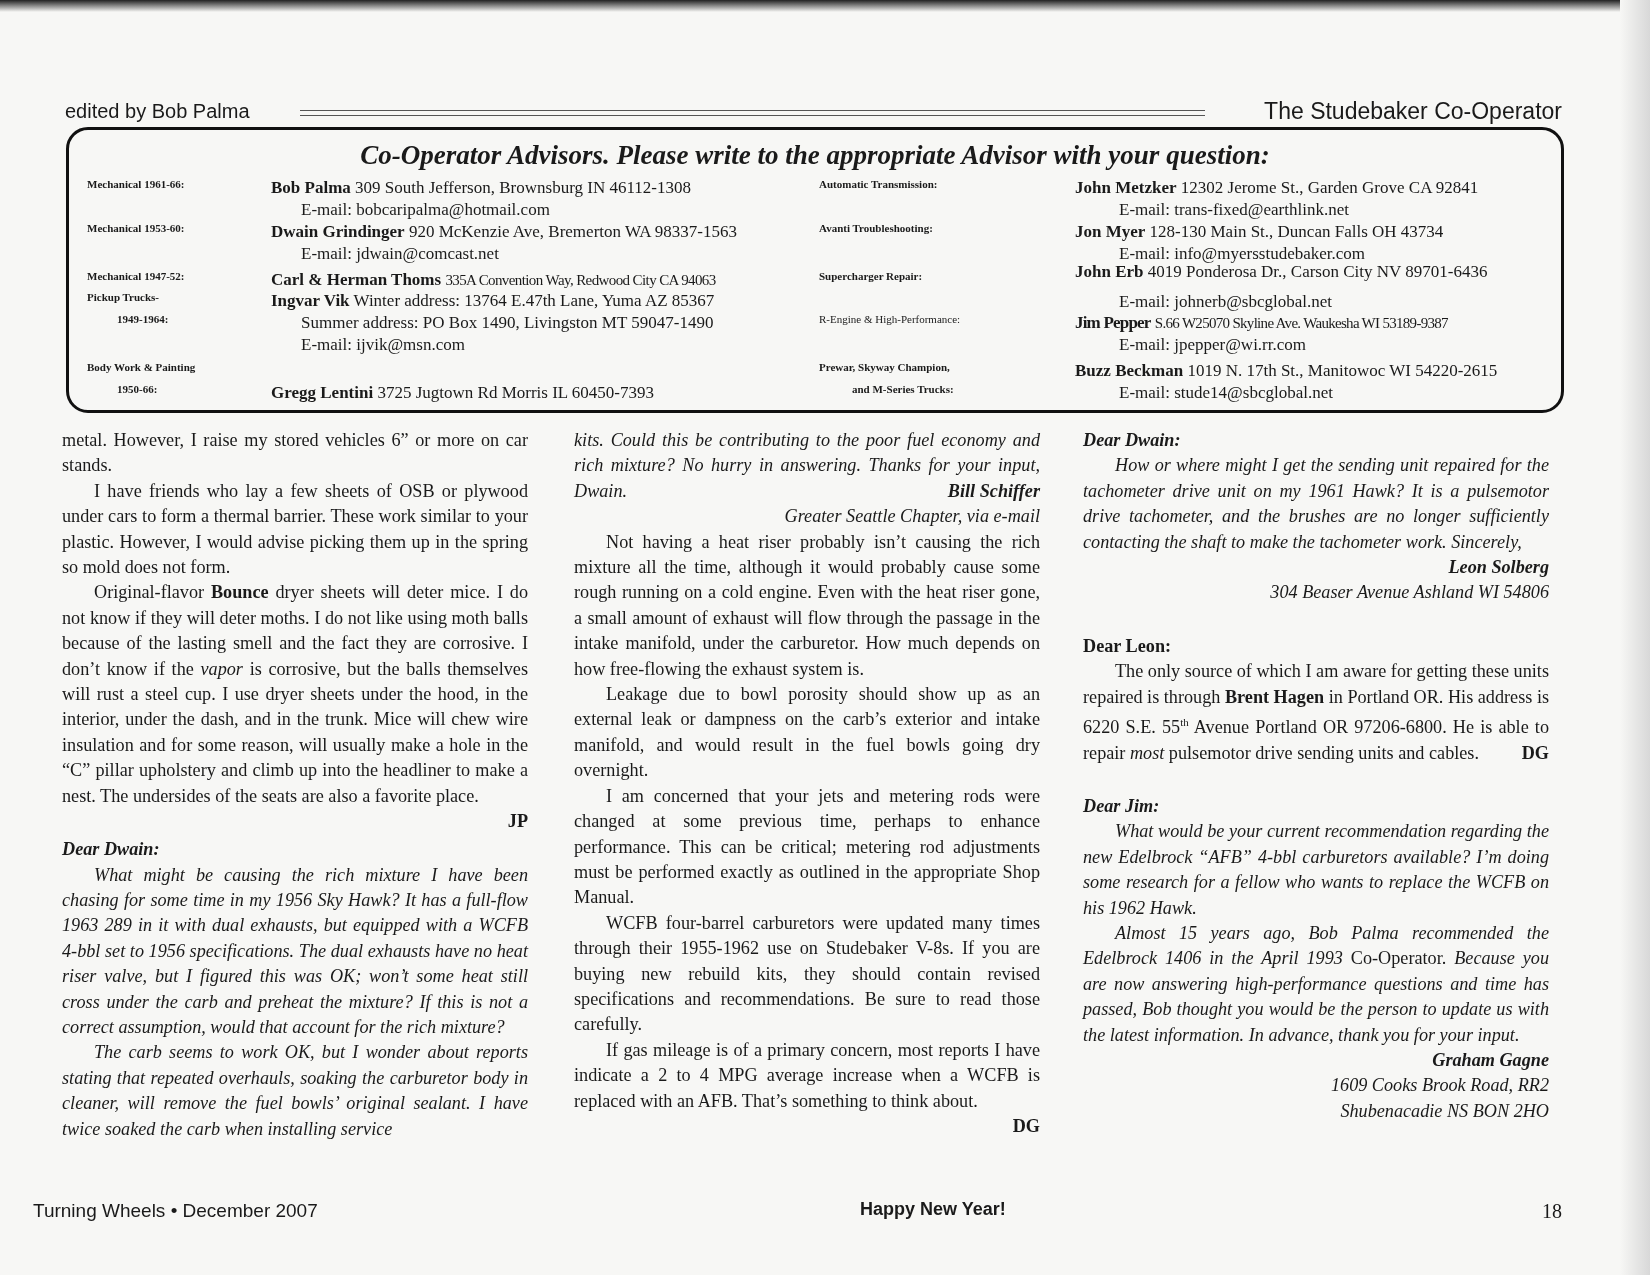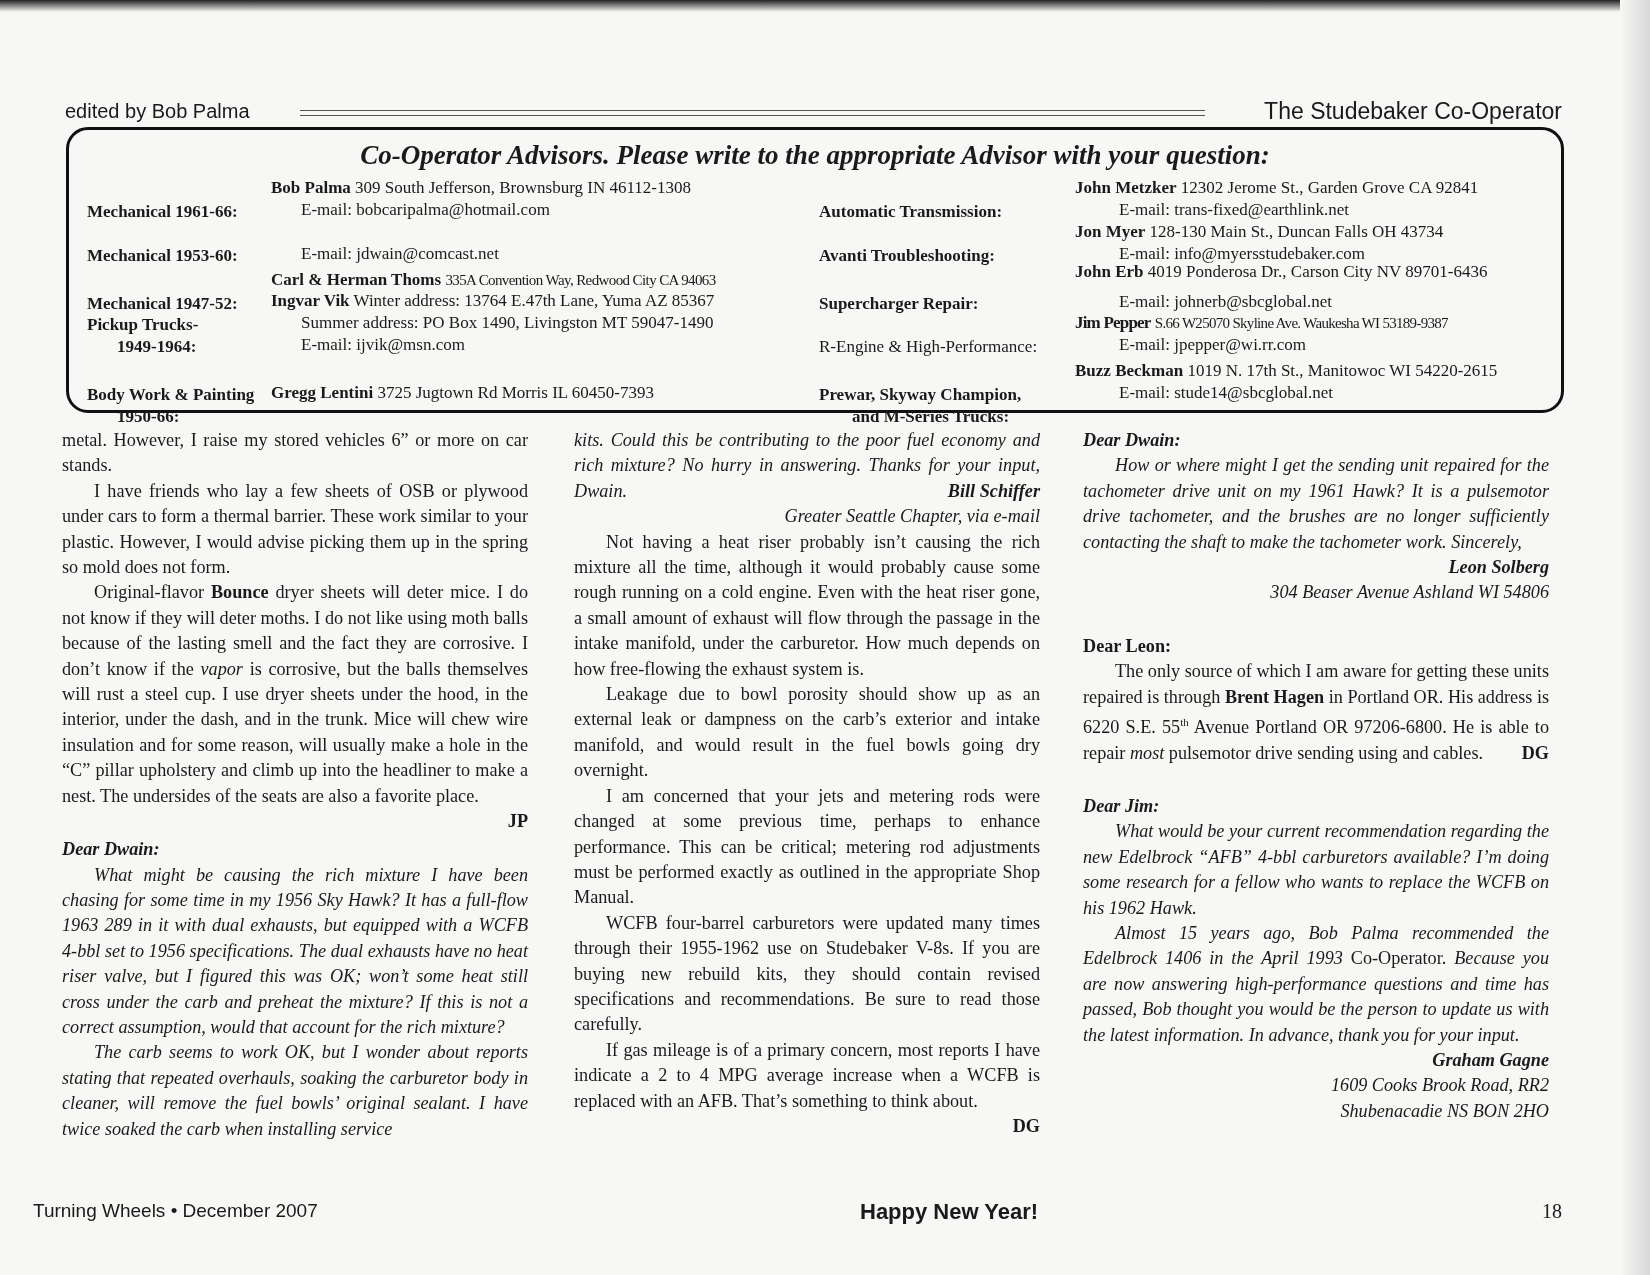--- a/index.html
+++ b/index.html
@@ -7,51 +7,52 @@
          font-family:"Liberation Serif", serif; color:#1a1a1a; }
   .page-shadow { position:absolute; left:0; top:0; width:1650px; height:12px; background:linear-gradient(#222,#f7f7f5); }
   .right-edge { position:absolute; right:0; top:0; width:30px; height:1275px; background:linear-gradient(90deg,#f7f7f5,#d8d8d8); }
   .header-left { position:absolute; left:65px; top:100px; font-family:"Liberation Sans", sans-serif; font-size:20px; }
   .header-right { position:absolute; right:88px; top:98px; font-family:"Liberation Sans", sans-serif; font-size:23px; }
   .header-rule { position:absolute; left:300px; top:110px; width:905px; height:4px; border-top:1px solid #555; border-bottom:1px solid #555; }
   .advisors { position:absolute; left:66px; top:127px; width:1498px; height:286px; border:3px solid #111; border-radius:22px; box-sizing:border-box; }
   .advisors .title { position:absolute; left:0; right:0; top:10px; text-align:center; font-style:italic; font-weight:bold; font-size:27px; }
   .adv-row { position:absolute; font-size:17px; white-space:nowrap; }
   .adv-row b { font-weight:bold; }
-  .adv-cat { position:absolute; font-weight:bold; font-size:17px; white-space:nowrap;margin-top:24px; }
+  .adv-cat { position:absolute; font-weight:bold; font-size:11px; white-space:nowrap; }
   .col { position:absolute; top:428px; width:466px; font-size:18.2px; line-height:25.4px; text-align:justify; }
   .col p { margin:0; text-indent:32px; }
   .col p.noind { text-indent:0; }
   .col .salut { font-weight:bold; margin-top:14px; text-indent:0; }
   .col .salut.it { font-style:italic; }
   .col .it { font-style:italic; }
   .col .sig { text-align:right; text-indent:0; }
   .col .gap { height:14px; }
   .footer-left { position:absolute; left:33px; top:1200px; font-family:"Liberation Sans", sans-serif; font-size:19px;text-align:right; }
-  .footer-center { position:absolute; left:860px; top:1199px; font-family:"Liberation Sans", sans-serif; font-weight:bold; font-size:22px; }
+  .footer-center { position:absolute; left:860px; top:1199px; font-family:"Liberation Sans", sans-serif; font-weight:bold; font-size:18px; }
   .footer-right { position:absolute; left:1542px; top:1200px; font-size:20px; }
 </style>
 </head>
 <body>
 
 <div class="page-shadow"></div>
 <div class="right-edge"></div>
 
 <div class="header-left">edited by Bob Palma</div>
 <div class="header-rule"></div>
 <div class="header-right">The Studebaker Co-Operator</div>
 
 <div class="advisors">
   <div class="title">Co-Operator Advisors. Please write to the appropriate Advisor with your question:</div>
 
   <div class="adv-cat" style="left:18px;top:48px">Mechanical 1961-66:</div>
   <div class="adv-row" style="left:202px;top:48px"><b>Bob Palma</b> <span>309 South Jefferson, Brownsburg IN 46112-1308</span></div>
   <div class="adv-row" style="left:232px;top:70px">E-mail:  bobcaripalma@hotmail.com</div>
 
   <div class="adv-cat" style="left:18px;top:92px">Mechanical 1953-60:</div>
+  <div class="adv-row" style="left:202px;top:92px"><b>Dwain Grindinger</b> <span>920 McKenzie Ave, Bremerton WA 98337-1563</span></div>
   <div class="adv-row" style="left:232px;top:114px">E-mail:  jdwain@comcast.net</div>
 
   <div class="adv-cat" style="left:18px;top:140px">Mechanical 1947-52:</div>
   <div class="adv-row" style="left:202px;top:140px"><b>Carl &amp; Herman Thoms</b> <span style="font-size:15px;letter-spacing:-0.6px">335A Convention Way, Redwood City CA 94063</span></div>
 
   <div class="adv-cat" style="left:18px;top:161px">Pickup Trucks-</div>
   <div class="adv-cat" style="left:48px;top:183px">1949-1964:</div>
   <div class="adv-row" style="left:202px;top:161px"><b>Ingvar Vik</b> <span>Winter address: 13764 E.47th Lane, Yuma AZ 85367</span></div>
   <div class="adv-row" style="left:232px;top:183px">Summer address: PO Box 1490, Livingston MT 59047-1490</div>
   <div class="adv-row" style="left:232px;top:205px">E-mail: ijvik@msn.com</div>
@@ -103,21 +104,21 @@
   <p class="sig" style="font-weight:bold">DG</p>
 </div>
 
 <div class="col" style="left:1083px">
   <p class="salut it" style="margin-top:0">Dear Dwain:</p>
   <p class="it">How or where might I get the sending unit repaired for the tachometer drive unit on my 1961 Hawk? It is a pulsemotor drive tachometer, and the brushes are no longer sufficiently contacting the shaft to make the tachometer work. Sincerely,</p>
   <p class="sig it" style="font-weight:bold">Leon Solberg</p>
   <p class="sig it">304 Beaser Avenue Ashland WI 54806</p>
   <div class="gap"></div>
   <p class="salut">Dear Leon:</p>
-  <p><span>The only source of which I am aware for getting these units repaired is through </span><b>Brent Hagen</b><span> in Portland OR. His address is 6220 S.E. 55</span><sup style="font-size:11px">th</sup><span> Avenue Portland OR 97206-6800. He is able to repair </span><i>most</i><span> pulsemotor drive sending using and cables.</span><b style="float:right">DG</b></p>
+  <p><span>The only source of which I am aware for getting these units repaired is through </span><b>Brent Hagen</b><span> in Portland OR. His address is 6220 S.E. 55</span><sup style="font-size:11px">th</sup><span> Avenue Portland OR 97206-6800. He is able to repair </span><i>most</i><span> pulsemotor drive sending units and cables.</span><b style="float:right">DG</b></p>
   <div class="gap"></div>
   <p class="salut it">Dear Jim:</p>
   <p class="it">What would be your current recommendation regarding the new Edelbrock “AFB” 4-bbl carburetors available? I’m doing some research for a fellow who wants to replace the WCFB on his 1962 Hawk.</p>
   <p class="it"><span>Almost 15 years ago, Bob Palma recommended the Edelbrock 1406 in the April 1993 </span><span style="font-style:normal">Co-Operator.</span><span> Because you are now answering high-performance questions and time has passed, Bob thought you would be the person to update us with the latest information. In advance, thank you for your input.</span></p>
   <p class="sig it" style="font-weight:bold">Graham Gagne</p>
   <p class="sig it">1609 Cooks Brook Road, RR2</p>
   <p class="sig it">Shubenacadie NS BON 2HO</p>
 </div>
 
 <div class="footer-left">Turning Wheels  •  December 2007</div>

